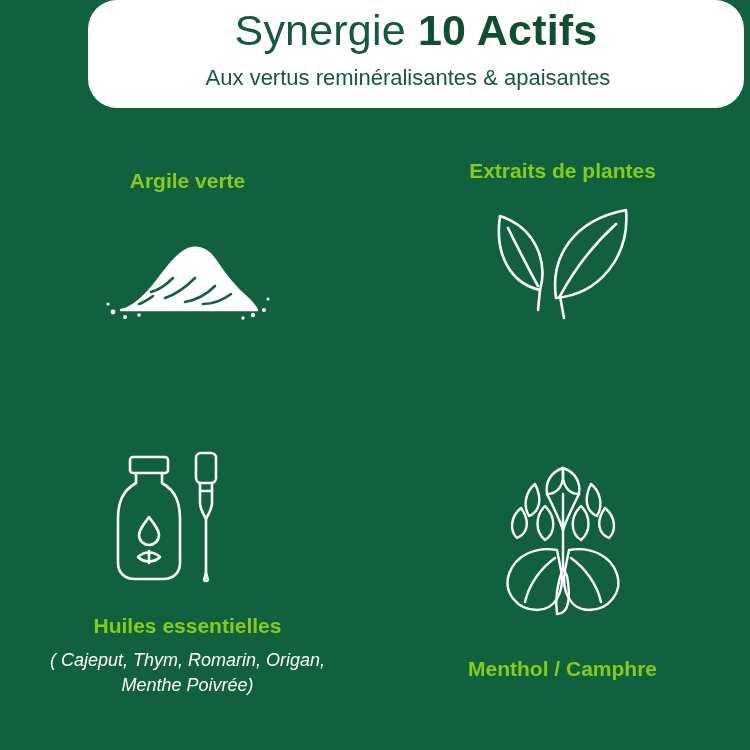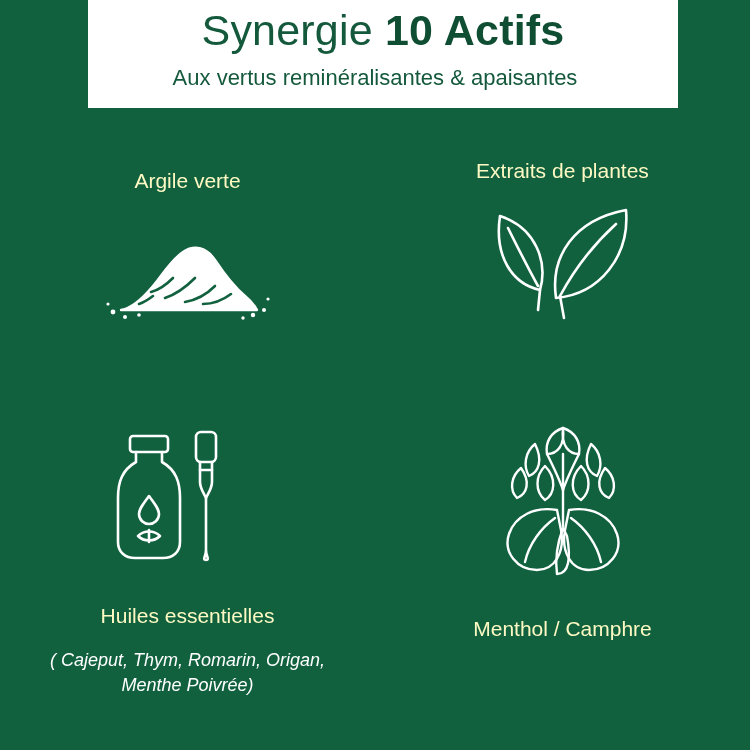--- a/index.html
+++ b/index.html
@@ -11,25 +11,26 @@
     height: 750px;
     background: #11613f;
     font-family: "Liberation Sans", sans-serif;
     overflow: hidden;
     position: relative;
   }
   .header-band {
     position: absolute;
     top: 0;
     left: 88px;
-    width: 590px;
+    width: 656px;
     background: #ffffff;
     padding: 6px 0 16px 0;
     box-sizing: border-box;
     text-align: center;
+    border-radius: 29px;
   }
   .title {
     font-size: 43px;
     color: #14593c;
     font-weight: 400;
     line-height: 1.15;
     margin: 0;
     letter-spacing: 0.2px;
   }
   .title .bold {
@@ -57,25 +58,25 @@
   .cell {
     position: relative;
     display: flex;
     flex-direction: column;
     align-items: center;
     box-sizing: border-box;
   }
   .cell-tl { justify-content: flex-start; padding-top: 40px; }
   .cell-tr { justify-content: flex-start; padding-top: 30px; }
   .cell-bl { justify-content: space-between; padding-bottom: 52px; }
-  .cell-br { justify-content: flex-end; padding-bottom: 108px; }
+  .cell-br { justify-content: flex-end; padding-bottom: 68px; }
 
   .label {
-    color: #fef9c3;
-    font-weight: 400;
+    color: #84cc16;
+    font-weight: 700;
     font-size: 21px;
     text-align: center;
     line-height: 1.25;
     margin: 0;
   }
   .sublabel {
     color: #ffffff;
     font-style: italic;
     font-size: 18px;
     text-align: center;

